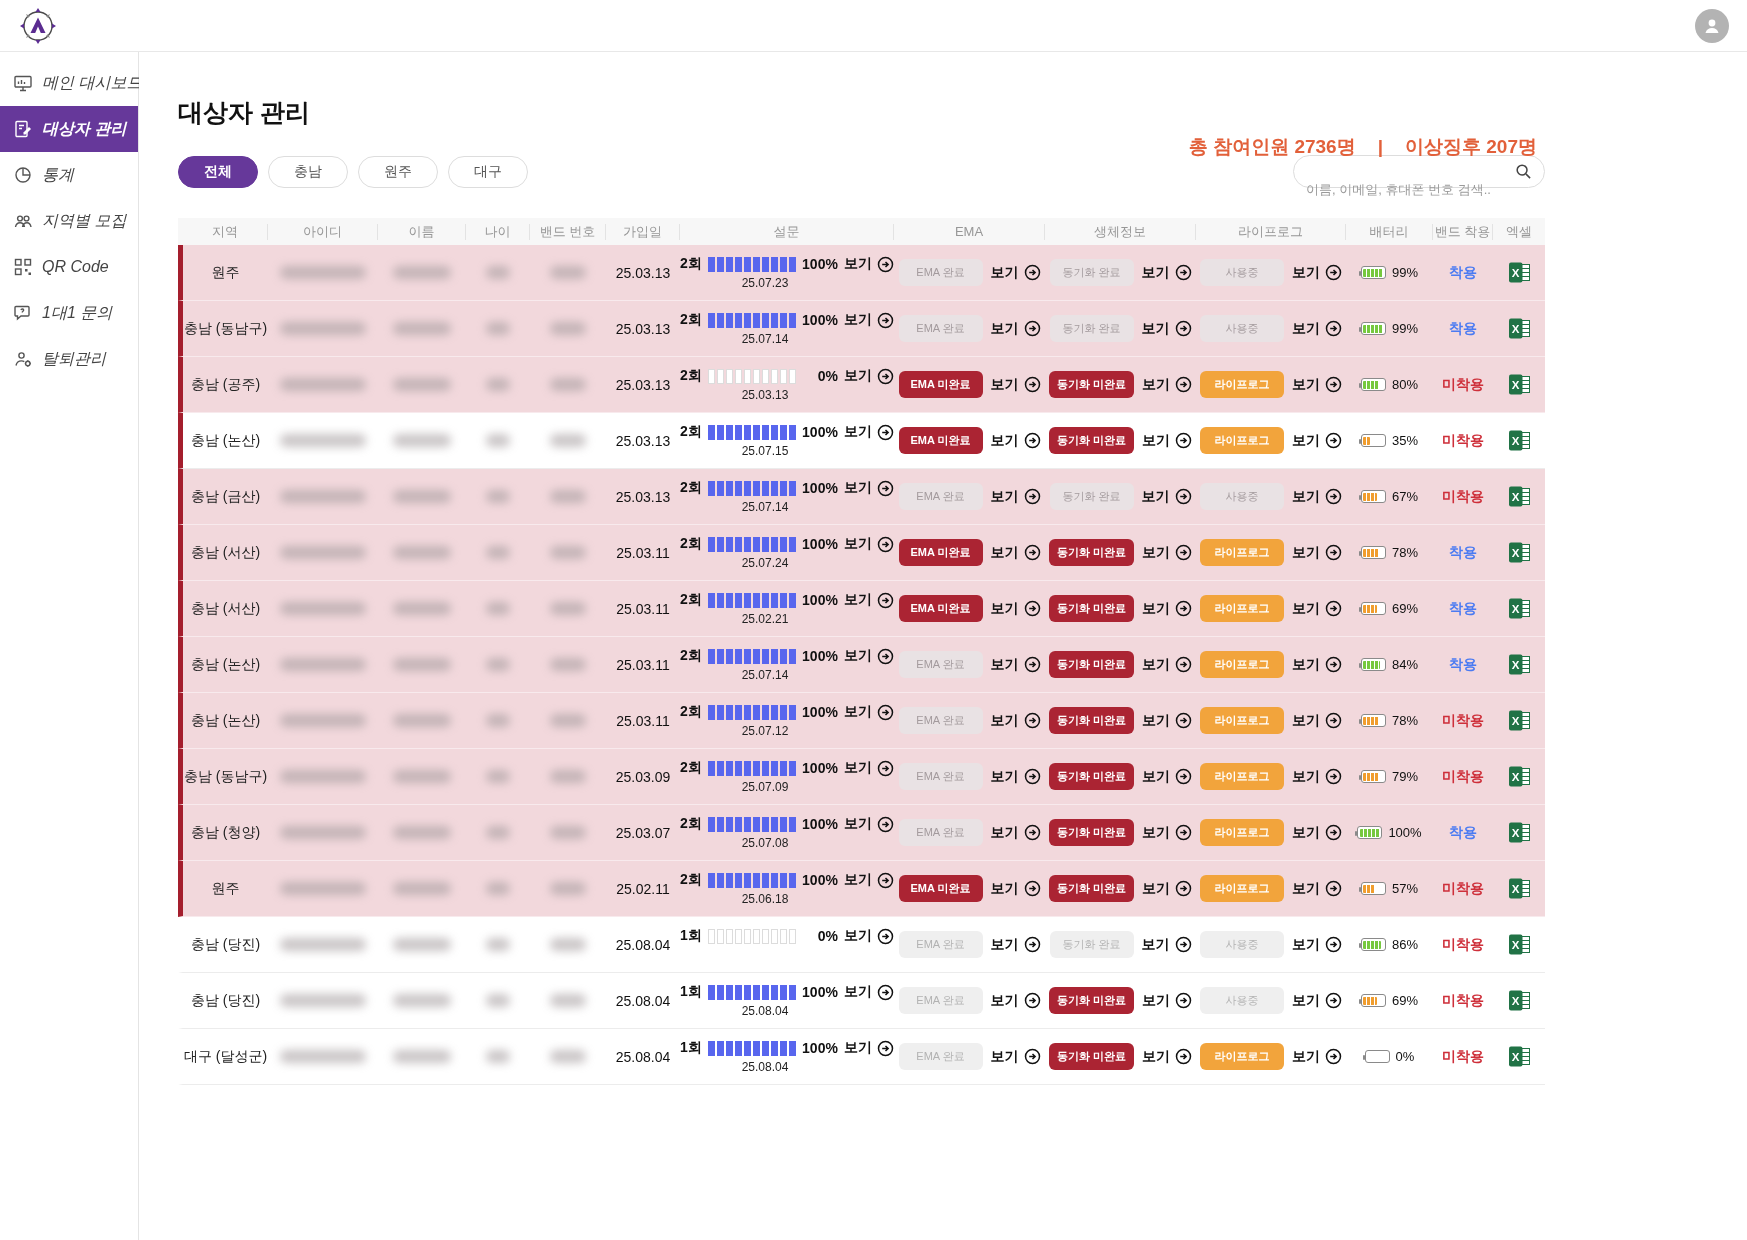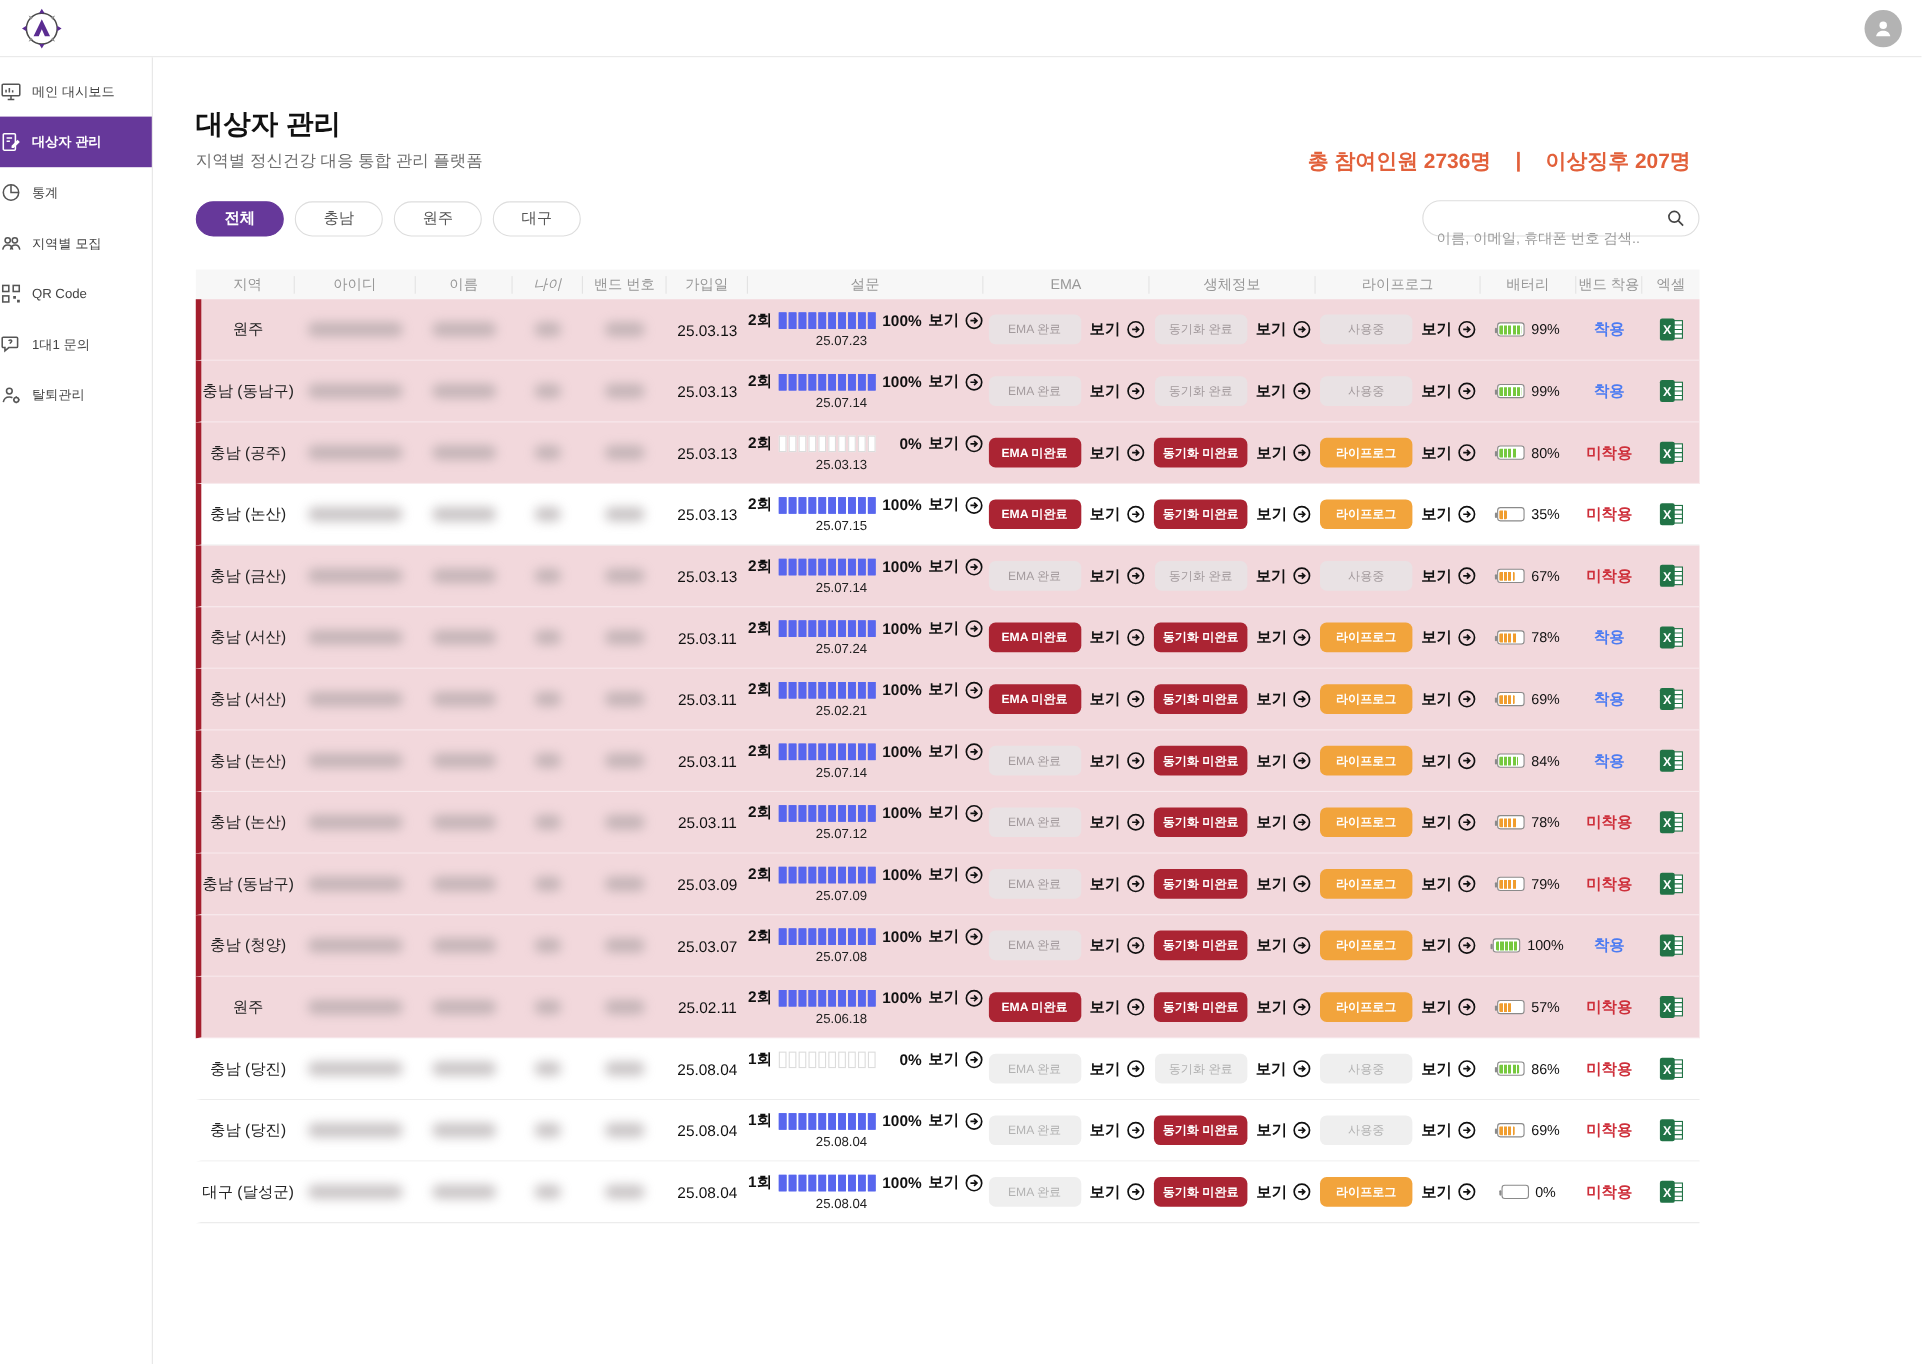--- a/index.html
+++ b/index.html
@@ -11,21 +11,21 @@
   *{margin:0;padding:0;box-sizing:border-box;font-family:"Liberation Sans",sans-serif;}
   body{width:1747px;height:1240px;background:#fff;overflow:hidden;color:#222;}
   
   .topbar{height:52px;display:flex;align-items:center;padding:0 18px;border-bottom:1px solid #e8e8e8;background:#fff;position:relative;z-index:5;}
   .brand{display:flex;align-items:center;gap:10px;}
   .brand-name{color:var(--purple-dark);font-weight:bold;font-size:17px;letter-spacing:1.5px;}
   .brand-tagline{font-size:9px;font-weight:bold;color:#222;margin-top:2px;}
   .avatar{margin-left:auto;width:34px;height:34px;border-radius:50%;background:#b3b3b3;display:flex;align-items:center;justify-content:center;cursor:pointer;}
   
   .sidebar{position:absolute;top:52px;left:0;bottom:0;width:139px;background:#fff;border-right:1px solid #e4e4e4;padding-top:8px;}
-  .side-item{height:46px;display:flex;align-items:center;gap:9px;font-size:12px;color:#444;cursor:pointer;white-space:nowrap;}
+  .side-item{height:46px;display:flex;align-items:center;gap:9px;padding-left:13px;font-size:16px;color:#444;cursor:pointer;white-space:nowrap;font-style:italic;}
   .side-item svg{flex:0 0 auto;color:#555;}
   .side-item.active{background:var(--purple);color:#fff;font-weight:bold;}
   .side-item.active svg{color:#fff;}
   
   .main{position:absolute;top:52px;left:139px;right:0;bottom:0;background:#fff;padding:44px 0 0 39px;}
   .page-title{font-size:25px;font-weight:bold;color:#111;}
   .page-sub{font-size:15px;color:#6e6e6e;margin-top:8px;}
   .stats{position:absolute;top:82px;right:210px;font-size:19px;font-weight:bold;color:var(--orange_alert);display:flex;gap:22px;align-items:center;}
   
   .filter-row{margin-top:26px;display:flex;align-items:center;width:1367px;}
@@ -38,21 +38,21 @@
   .table{width:1367px;margin-top:30px;}
   .thead{display:flex;background:#f7f7f7;height:27px;align-items:center;border-left:5px solid transparent;}
   .thead .hcell{font-size:13px;color:#979797;text-align:center;border-right:1px solid #e3e3e3;height:16px;line-height:16px;}
   .thead .hcell:last-child{border-right:none;}
   .row{display:flex;align-items:center;height:56px;border-left:5px solid transparent;border-bottom:1px solid #ececec;background:#fff;}
   .row.pink{background:var(--row_pink);border-bottom-color:#f8eaed;}
   .row.accent{border-left-color:var(--red_bar);}
   .cell{display:flex;align-items:center;justify-content:center;font-size:14px;}
   
   .c-region{width:85px;color:#222;}
-  .c-id{width:110px;} .c-name{width:88px;} .c-age{width:64px;font-style:italic;} .c-band{width:76px;}
+  .c-id{width:110px;} .c-name{width:88px;} .c-age{width:64px;} .c-band{width:76px;}
   .c-join{width:74px;font-weight:500;color:#111;}
   .c-survey{width:214px;flex-direction:column;justify-content:center;}
   .c-ema{width:151px;gap:8px;} .c-bio{width:151px;gap:8px;} .c-life{width:150px;gap:8px;}
   .c-batt{width:87px;gap:6px;} .c-wear{width:60px;} .c-excel{width:52px;}
   .blur{display:block;height:13px;border-radius:6px;background:#9e9698;filter:blur(5px);opacity:.55;}
   .b-id{width:86px;} .b-name{width:58px;} .b-age{width:24px;} .b-band{width:36px;}
   
   .survey-line{display:flex;align-items:center;gap:6px;}
   .s-count{font-weight:bold;font-size:14px;color:#111;}
   .pbar{display:flex;gap:2px;}
@@ -152,21 +152,20 @@
         <path d="M3 16.5c.6-3 2.8-4.6 5.5-4.6 1 0 2 .2 2.8.7"></path>
       <circle cx="14.8" cy="14.5" r="2.2"></circle>
         <path d="M14.8 11.3v1M14.8 16.7v1M11.8 14.5h1M16.8 14.5h1"></path>
     </svg>
     <span>탈퇴관리</span>
   </div>
 </div>
 
 <div class="main">
   <div class="page-title">대상자 관리</div>
-  <div class="page-sub">지역별 정신건강 대응 통합 관리 플랫폼</div>
 
   <div class="stats">
     <span>총 참여인원 2736명</span>
     <span>|</span>
     <span>이상징후 207명</span>
   </div>
 
   <div class="filter-row">
     <div class="pill active">전체</div>
     <div class="pill">충남</div>

